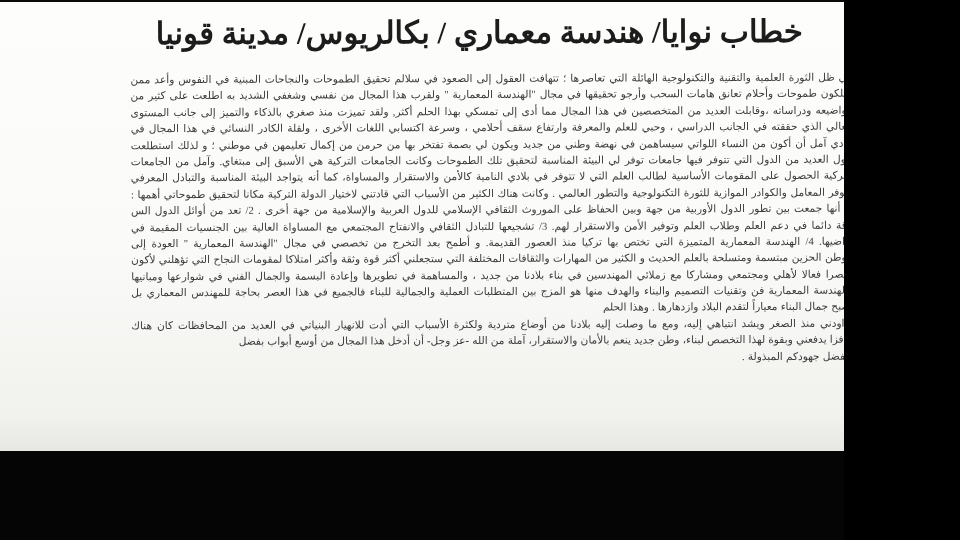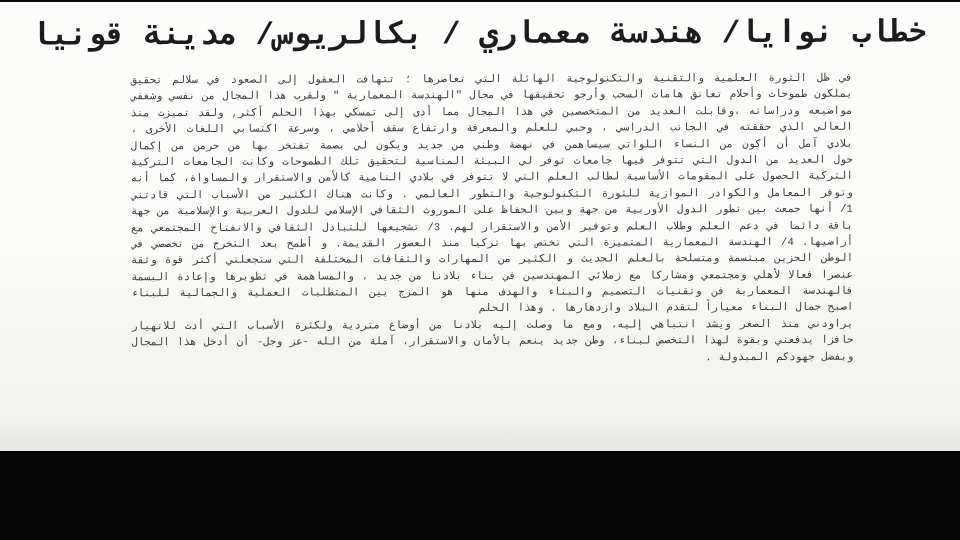--- a/index.html
+++ b/index.html
@@ -1,22 +1,22 @@
 <!DOCTYPE html>
 <html lang="ar"><head>
 <meta charset="utf-8">
 <style>
   html, body { margin: 0; padding: 0; background: #000; }
   .screen {
     position: relative;
-    width: 960px;
+    width: 844px;
     height: 540px;
     overflow: hidden;
     background: #0369a1;
-    font-family: Liberation Mono, monospace;
+    font-family: Liberation Serif, serif;
   }
   .page {
     position: absolute;
     left: 0; top: 2px;
     width: 960px; height: 449px;
     background: linear-gradient(180deg, #fdfdfc 0%, #fafaf8 55%, #f1f1ee 92%, #e7e7e4 100%);
   }
   .top-edge {
     position: absolute;
     left: 0; top: 0;

